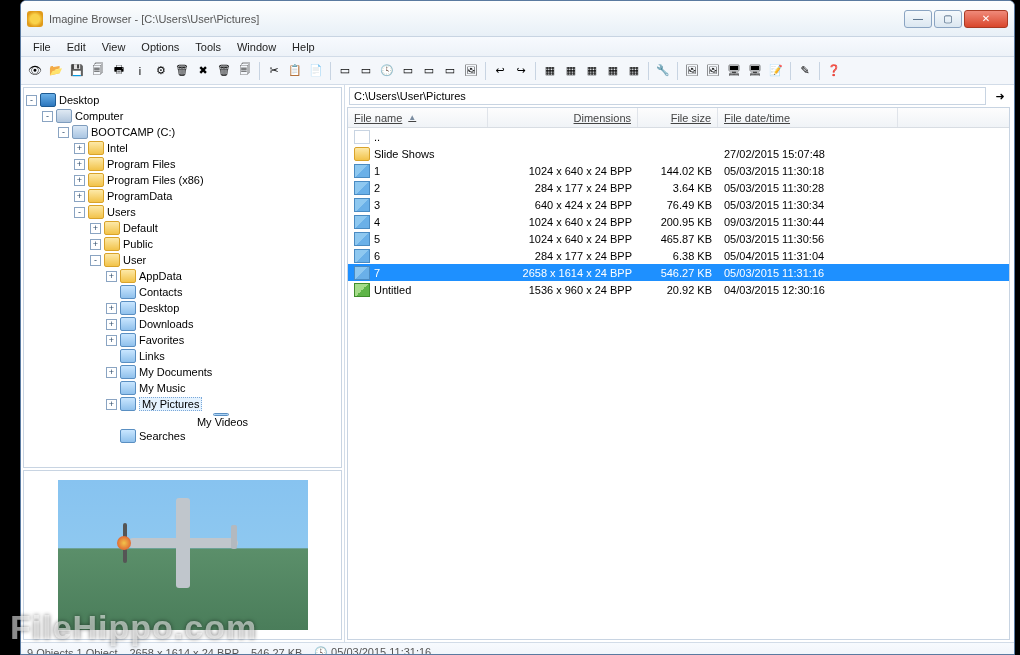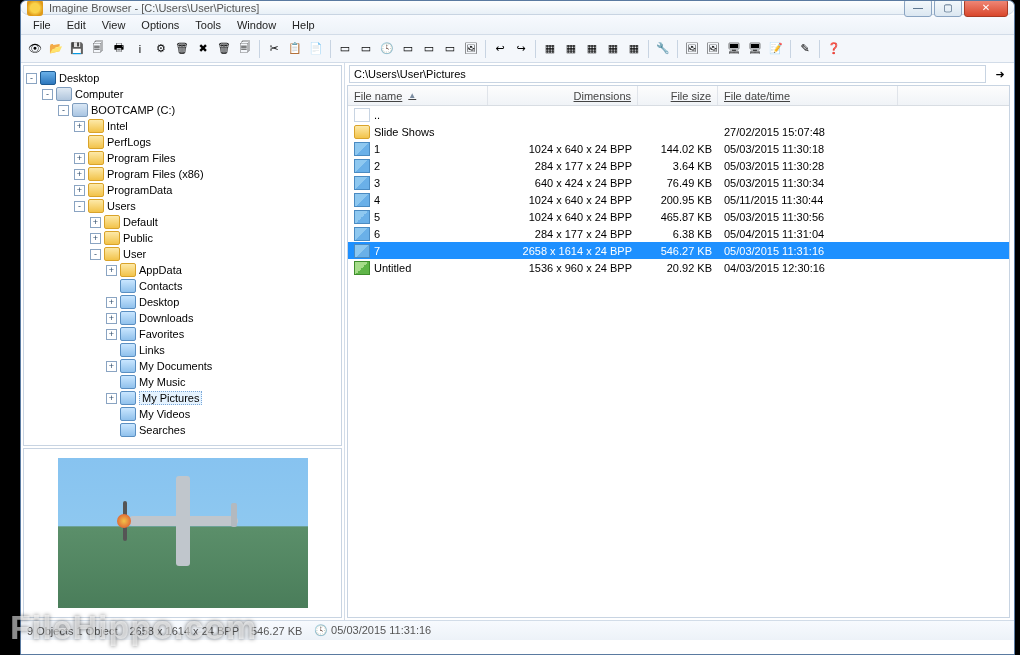--- a/index.html
+++ b/index.html
@@ -1,18 +1,18 @@
 <!DOCTYPE html>
 <html><head>
 <meta charset="utf-8">
 <style>
 * { box-sizing: border-box; margin: 0; padding: 0; font-family: "Segoe UI", Tahoma, sans-serif; font-size: 11px; }
 body { background: #000; width: 1020px; height: 655px; overflow: hidden; position: relative; }
 .window { position: absolute; left: 20px; top: 0; width: 995px; height: 655px; background: #fff; border: 1px solid #5a7aa0; border-radius: 6px 6px 0 0; overflow: hidden; }
-.titlebar { height: 14px; background: linear-gradient(#fdfefe, #e8f0f7); display: flex; align-items: center; padding: 0 6px; border-bottom: 1px solid #c8d4e2; border-radius: 7px; }
+.titlebar { height: 36px; background: linear-gradient(#fdfefe, #e8f0f7); display: flex; align-items: center; padding: 0 6px; border-bottom: 1px solid #c8d4e2; }
 .titlebar .app-icon { width: 16px; height: 16px; background: radial-gradient(circle, #f9d24a 40%, #e09b1a 70%); border-radius: 3px; margin-right: 6px; }
 .titlebar .title { color: #555; flex: 1; }
 .win-controls { display: flex; gap: 2px; }
 .win-btn { width: 28px; height: 18px; border: 1px solid #8aa4c2; border-radius: 3px; background: linear-gradient(#f5f9fc,#dbe7f1); display: flex; align-items: center; justify-content: center; font-size: 10px; color: #33506f; cursor: default; }
 .win-btn.close { background: linear-gradient(#f08a7a,#d9472c); color: #fff; border-color: #a93a24; width: 44px; }
 .menubar { height: 20px; background: linear-gradient(#f7fafe,#edf2f8); display: flex; align-items: center; padding: 0 4px; border-bottom: 1px solid #d2dce8; }
 .menubar span { padding: 2px 8px; color: #222; cursor: default; }
 .toolbar { height: 28px; background: #f4f7fb; border-bottom: 1px solid #d2dce8; display: flex; align-items: center; padding: 0 4px; gap: 1px; overflow: hidden; }
 .tbtn { width: 20px; height: 20px; border: 1px solid transparent; border-radius: 2px; display: flex; align-items: center; justify-content: center; font-size: 11px; cursor: default; }
 .tsep { width: 1px; height: 18px; background: #c8d4e2; margin: 0 3px; }
@@ -152,25 +152,20 @@
             <span class="exp">-</span>
             <span class="ic drive"></span>
             <span class="lbl">BOOTCAMP (C:)</span>
           </div>
           <div class="tree-row" style="padding-left: 48px;">
             <span class="exp">+</span>
             <span class="ic folder"></span>
             <span class="lbl">Intel</span>
           </div>
           <div class="tree-row" style="padding-left: 48px;">
-            <span class="exp none"></span>
-            <span class="ic folder"></span>
-            <span class="lbl">PerfLogs</span>
-          </div>
-          <div class="tree-row" style="padding-left: 48px;">
             <span class="exp">+</span>
             <span class="ic folder"></span>
             <span class="lbl">Program Files</span>
           </div>
           <div class="tree-row" style="padding-left: 48px;">
             <span class="exp">+</span>
             <span class="ic folder"></span>
             <span class="lbl">Program Files (x86)</span>
           </div>
           <div class="tree-row" style="padding-left: 48px;">
@@ -236,21 +231,21 @@
           <div class="tree-row" style="padding-left: 80px;">
             <span class="exp none"></span>
             <span class="ic special"></span>
             <span class="lbl">My Music</span>
           </div>
           <div class="tree-row sel" style="padding-left: 80px;">
             <span class="exp">+</span>
             <span class="ic special"></span>
             <span class="lbl">My Pictures</span>
           </div>
-          <div class="tree-row" style="padding-left: 80px;">
+          <div class="tree-row" style="padding-left: 80px; flex-direction: column;">
             <span class="exp none"></span>
             <span class="ic special"></span>
             <span class="lbl">My Videos</span>
           </div>
           <div class="tree-row" style="padding-left: 80px;">
             <span class="exp none"></span>
             <span class="ic special"></span>
             <span class="lbl">Searches</span>
           </div>
         </div>
@@ -327,21 +322,21 @@
               <div class="cell size">76.49 KB</div>
               <div class="cell date">05/03/2015 11:30:34</div>
             </div>
             <div class="list-row">
               <div class="cell name">
                 <span class="fic img"></span>
                 <span>4</span>
               </div>
               <div class="cell dim">1024 x 640 x 24 BPP</div>
               <div class="cell size">200.95 KB</div>
-              <div class="cell date">05/11/2015 11:30:44</div>
+              <div class="cell date">09/03/2015 11:30:44</div>
             </div>
             <div class="list-row">
               <div class="cell name">
                 <span class="fic img"></span>
                 <span>5</span>
               </div>
               <div class="cell dim">1024 x 640 x 24 BPP</div>
               <div class="cell size">465.87 KB</div>
               <div class="cell date">05/03/2015 11:30:56</div>
             </div>

